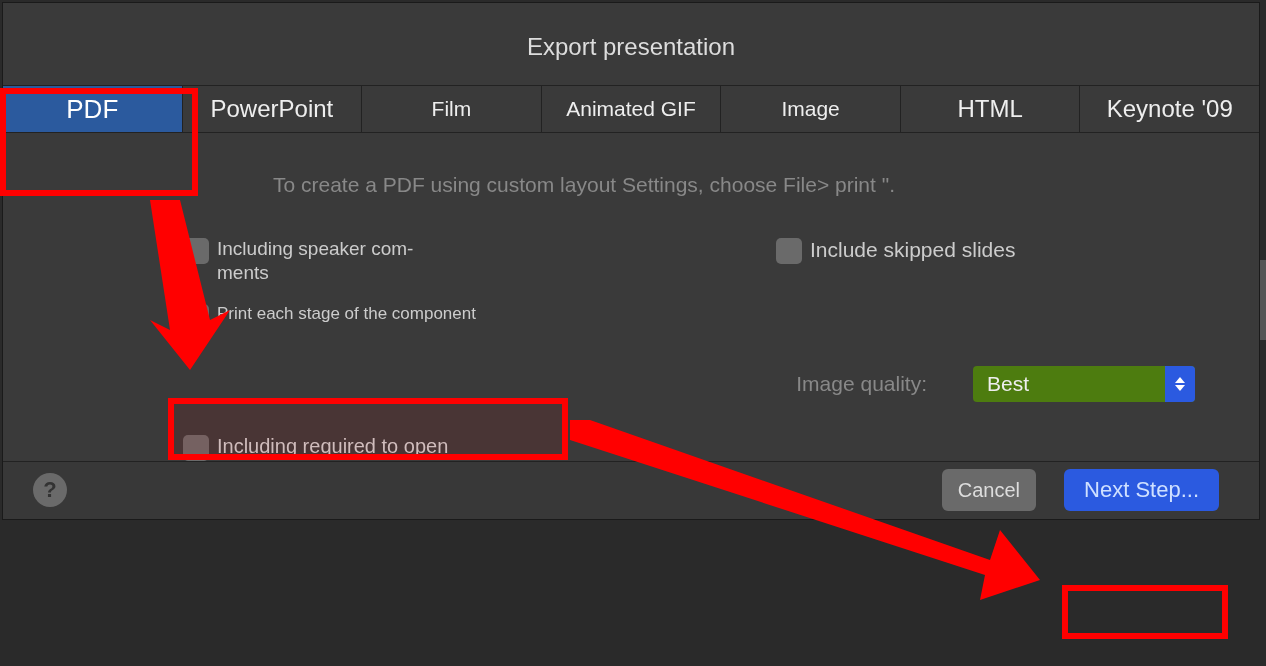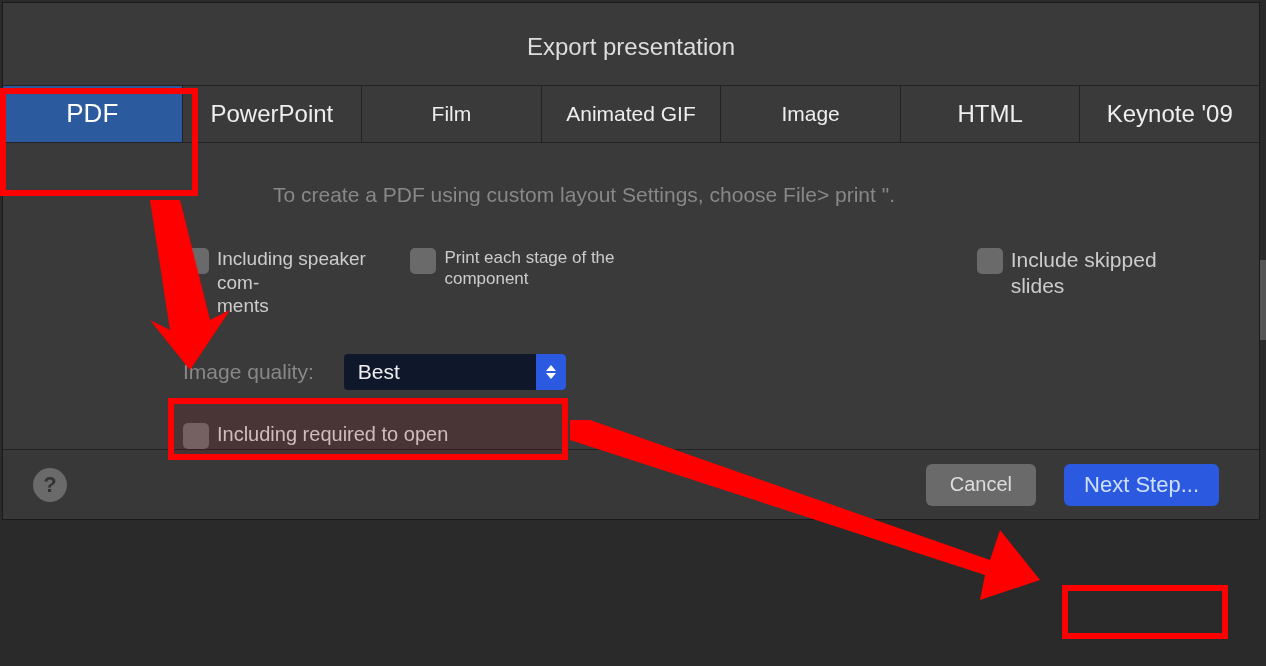--- a/index.html
+++ b/index.html
@@ -65,20 +65,21 @@
       color: #888;
       margin-bottom: 40px;
       margin-left: 90px;
     }
     .options-row {
       display: flex;
       gap: 300px;
     }
     .options-col {
       display: flex;
+      flex-direction: column;
       gap: 18px;
     }
     .checkbox-row {
       display: flex;
       align-items: flex-start;
       gap: 8px;
     }
     .checkbox {
       width: 26px;
       height: 26px;
@@ -91,32 +92,33 @@
       font-size: 19px;
       color: #ccc;
       max-width: 220px;
       line-height: 1.25;
     }
     .check-label.small { font-size: 17px; max-width: 260px; }
     .check-label.wide { max-width: 300px; font-size: 21px; }
     .quality-row {
       display: flex;
       align-items: center;
-      gap: 30px;
+      gap: 46px;
       margin-top: 36px;
       margin-bottom: 32px;
+      justify-content: flex-end;
     }
     .quality-label {
       font-size: 21px;
       color: #888;
     }
     .select {
       display: flex;
       align-items: center;
-      background: #0f172a;
+      background: #4d7c0f;
       border-radius: 4px;
       height: 36px;
       width: 222px;
       position: relative;
     }
     .select-value {
       flex: 1;
       padding: 0 14px;
       font-size: 21px;
       color: #eee;
@@ -160,21 +162,21 @@
       color: #333;
       display: flex;
       align-items: center;
       justify-content: center;
       font-size: 22px;
       font-weight: bold;
     }
     .footer-spacer { flex: 1; }
     .btn {
       height: 42px;
-      padding: 0 24px;
+      padding: 0 16px;
       border-radius: 6px;
       font-size: 20px;
       display: flex;
       align-items: center;
       justify-content: center;
       cursor: pointer;
     }
     .btn-cancel {
       background: #6a6a6a;
       color: #ddd;

